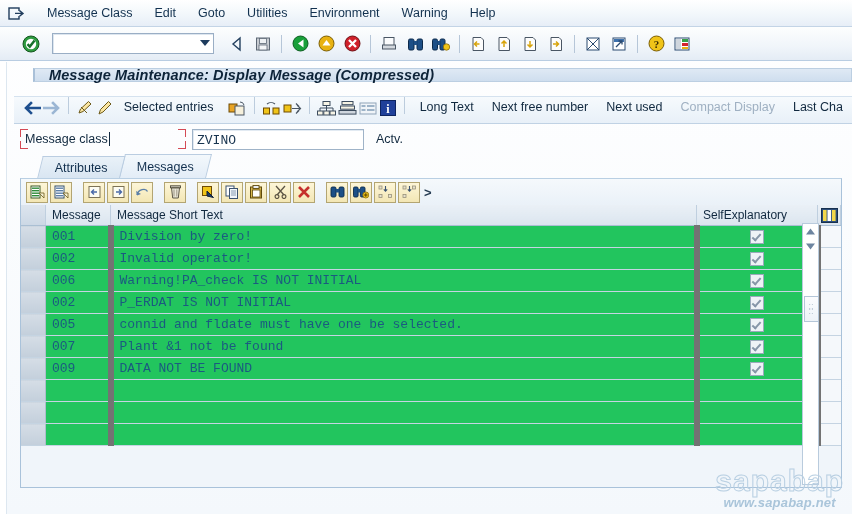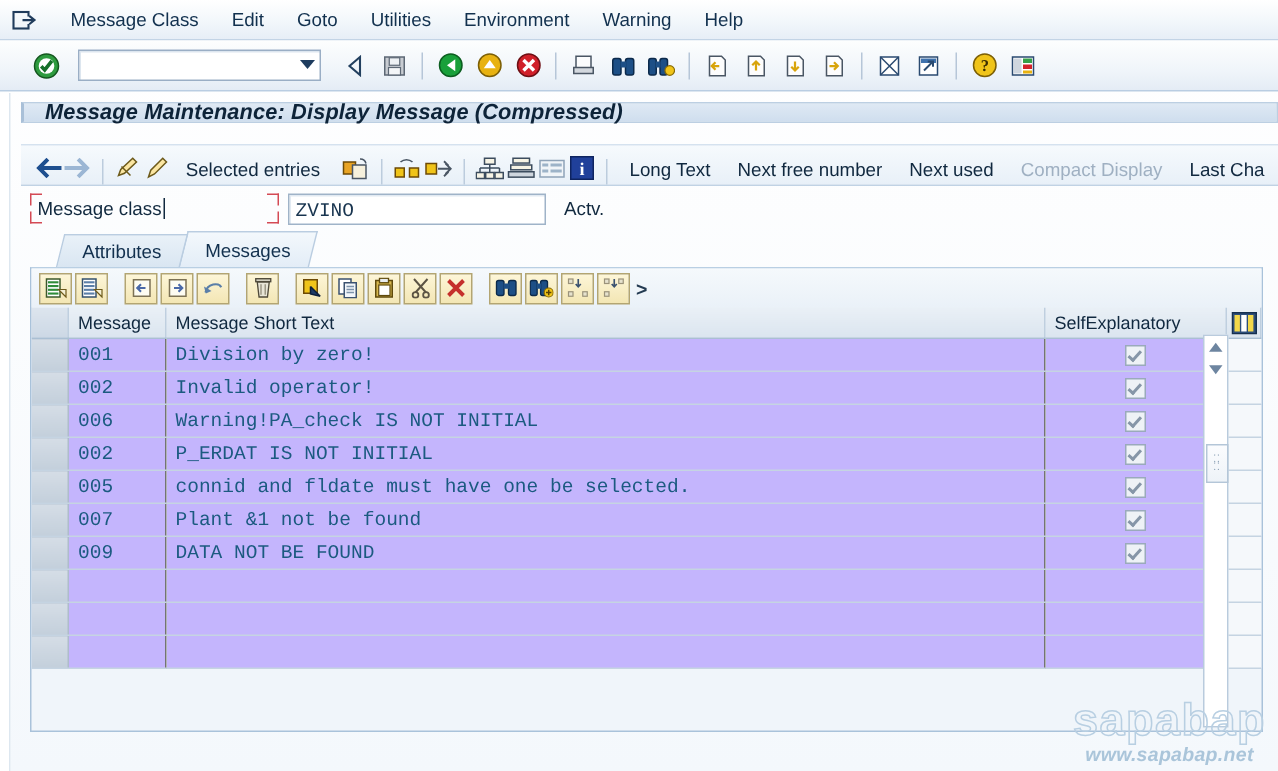--- a/index.html
+++ b/index.html
@@ -95,37 +95,38 @@
     box-sizing: border-box;
   }
   .titlebar {
     height: 14px;
     background: linear-gradient(to bottom, #dfe9f4 0%, #cfdeee 100%);
     border: 1px solid #bccfe2;
     border-left: 2px solid #a9c0d8;
     display: flex; align-items: center;
     padding-left: 14px;
     box-sizing: border-box;
+    margin-left: 19px;
   }
   .titlebar .ttl {
     font-size: 14.5px;
     font-weight: bold;
     font-style: italic;
     color: #0d2338;
     letter-spacing: 0.1px;
   }
 
   
   .app-toolbar {
     height: 28px;
     margin: 2px 0 0 14px;
     background: linear-gradient(to bottom, #f6fafd 0%, #e8f0f8 100%);
     border-top: 1px solid #d5e2ef;
     border-bottom: 1px solid #c0d2e4;
-    display: flex; align-items: flex-end;
+    display: flex; align-items: flex-start;
     padding-left: 8px;
     box-sizing: border-box;
   }
   .app-btn {
     font-size: 12.5px;
     color: #10283f;
     padding: 3px 9px;
     white-space: nowrap;
     cursor: default;
   }
@@ -269,22 +270,22 @@
     padding: 0 6px;
     white-space: nowrap;
   }
   table.grid th.selcol {
     width: 24px;
     background: linear-gradient(to bottom, #dde5ee 0%, #ccd8e5 100%);
     padding: 0;
   }
   table.grid td {
     height: 21px;
-    background: #c4b5fd;
-    border-right: 1px solid #737373;
+    background: #22c55e;
+    border-right: 6px solid #737373;
     border-bottom: 1px solid #c5d4e2;
     font-family: "Liberation Mono", monospace;
     font-size: 13px;
     color: #1b5a80;
     padding: 0 6px;
     white-space: nowrap;
     overflow: hidden;
   }
   table.grid td.selcell {
     width: 24px;

